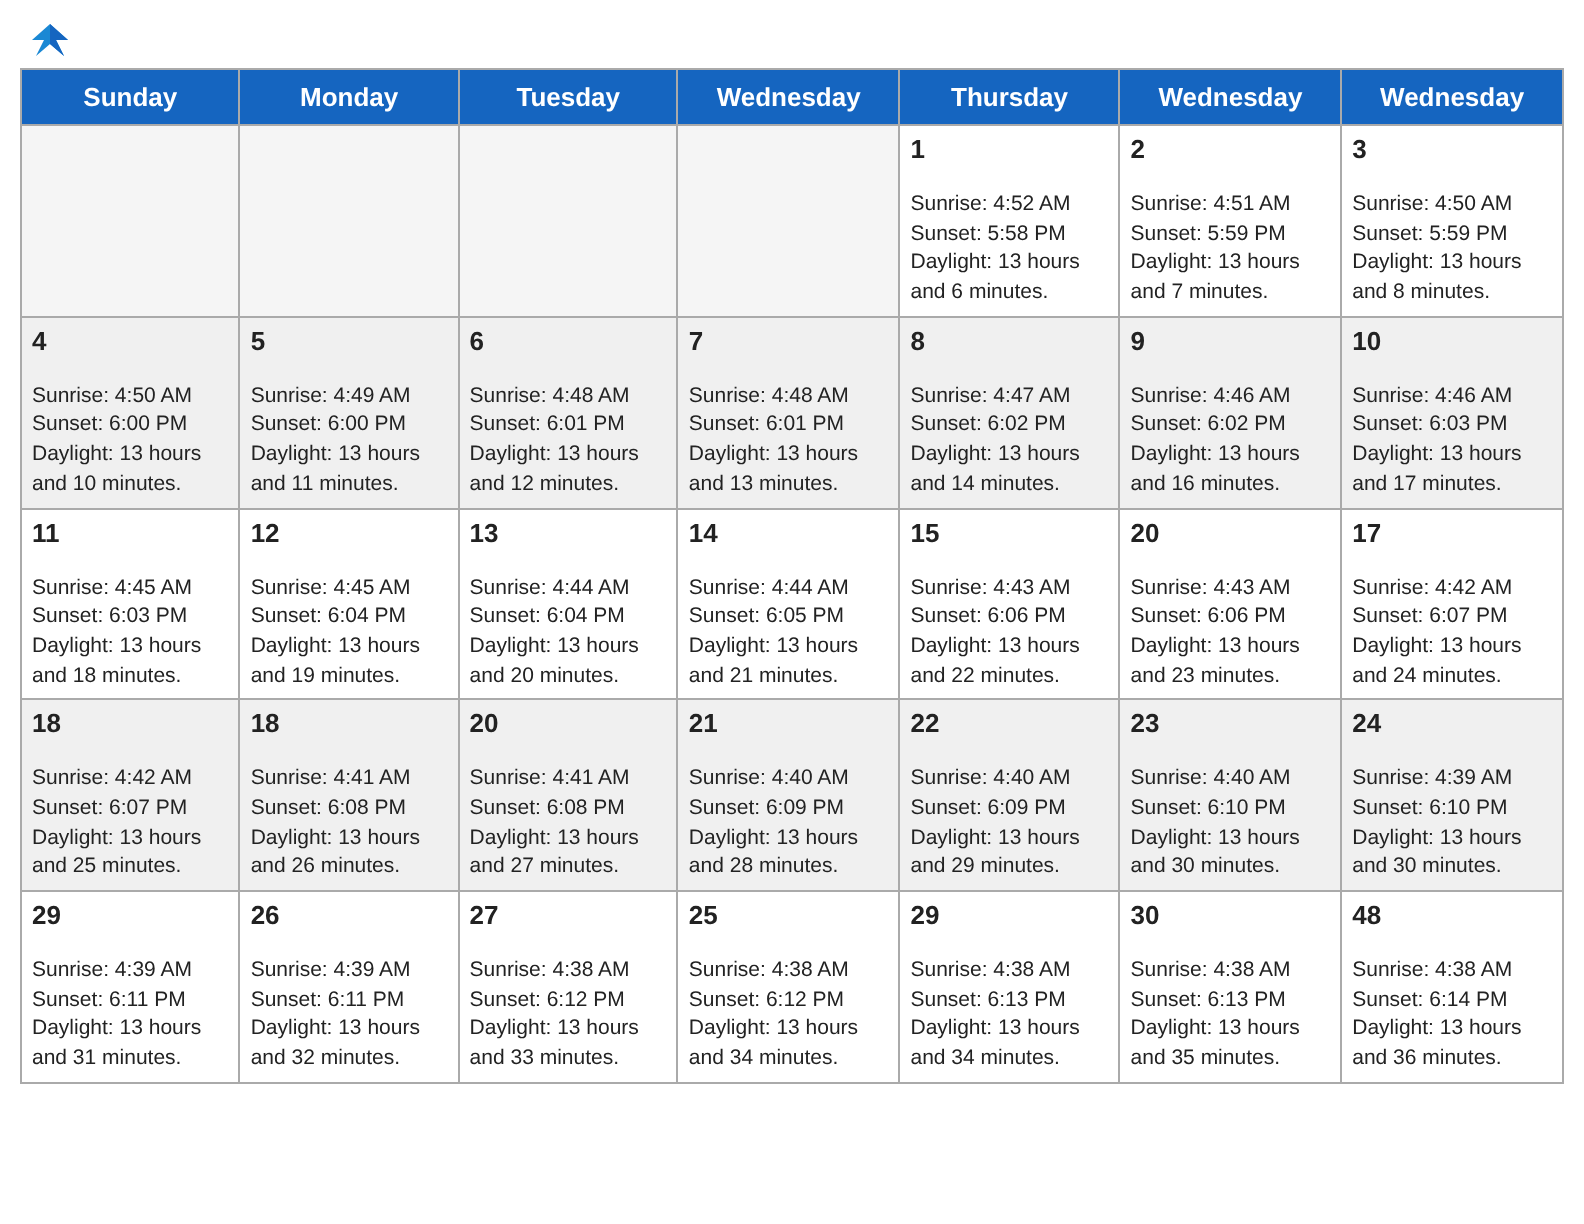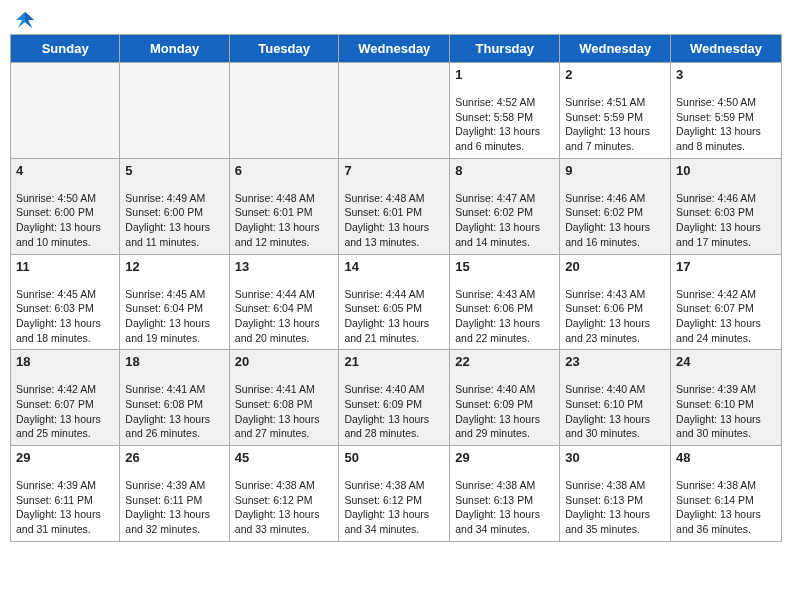--- a/index.html
+++ b/index.html
@@ -239,25 +239,25 @@
       <tr>
         <td>
           <span class="day-number">29</span>
           <div class="day-info">Sunrise: 4:39 AM<br>Sunset: 6:11 PM<br>Daylight: 13 hours and 31 minutes.</div>
         </td>
         <td>
           <span class="day-number">26</span>
           <div class="day-info">Sunrise: 4:39 AM<br>Sunset: 6:11 PM<br>Daylight: 13 hours and 32 minutes.</div>
         </td>
         <td>
-          <span class="day-number">45</span>
+          <span class="day-number">27</span>
           <div class="day-info">Sunrise: 4:38 AM<br>Sunset: 6:12 PM<br>Daylight: 13 hours and 33 minutes.</div>
         </td>
         <td>
-          <span class="day-number">50</span>
+          <span class="day-number">25</span>
           <div class="day-info">Sunrise: 4:38 AM<br>Sunset: 6:12 PM<br>Daylight: 13 hours and 34 minutes.</div>
         </td>
         <td>
           <span class="day-number">29</span>
           <div class="day-info">Sunrise: 4:38 AM<br>Sunset: 6:13 PM<br>Daylight: 13 hours and 34 minutes.</div>
         </td>
         <td>
           <span class="day-number">30</span>
           <div class="day-info">Sunrise: 4:38 AM<br>Sunset: 6:13 PM<br>Daylight: 13 hours and 35 minutes.</div>
         </td>

